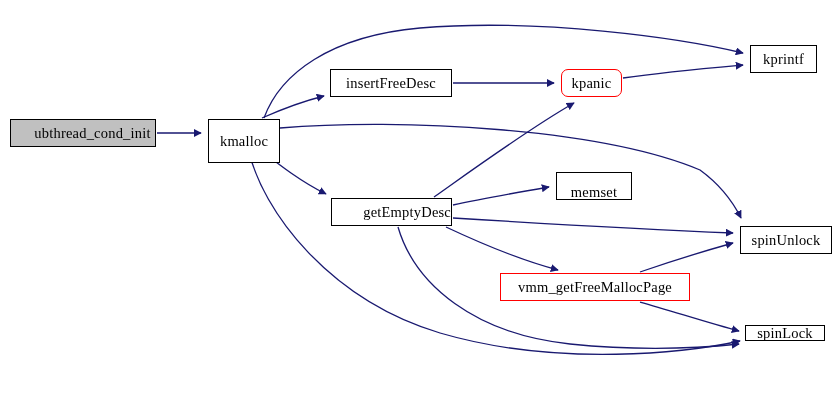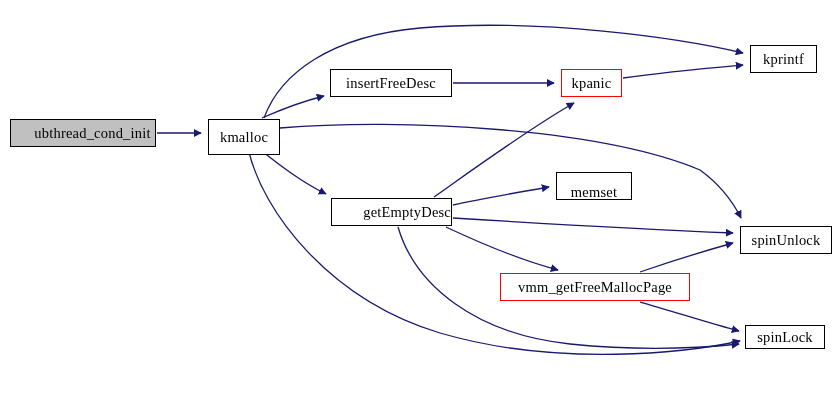--- a/index.html
+++ b/index.html
@@ -93,29 +93,29 @@
       <path d="M 640,272 C 672,261 708,250 733,243"></path>
 
       <path d="M 640,302 C 675,312 712,324 739,331"></path>
     </g>
   </svg>
 
   <div class="node filled" style="left:10px; top:119px; width:146px; height:28px;">
     <span class="node-label">ubthread_cond_init</span>
   </div>
 
-  <div class="node" style="left:208px; top:119px; width:72px; height:36px;">
+  <div class="node" style="left:208px; top:119px; width:72px; height:44px;">
     <span class="node-label">kmalloc</span>
   </div>
 
   <div class="node" style="left:330px; top:69px; width:122px; height:28px;">
     <span class="node-label">insertFreeDesc</span>
   </div>
 
-  <div class="node red" style="left:561px; top:69px; width:61px; height:28px;">
+  <div class="node red" style="left:561px; top:69px; width:61px; height:28px;border-radius:7px;">
     <span class="node-label">kpanic</span>
   </div>
 
   <div class="node" style="left:750px; top:45px; width:67px; height:28px;">
     <span class="node-label">kprintf</span>
   </div>
 
   <div class="node" style="left:331px; top:198px; width:121px; height:28px;justify-content:flex-end;">
     <span class="node-label">getEmptyDesc</span>
   </div>
@@ -125,17 +125,17 @@
   </div>
 
   <div class="node" style="left:740px; top:226px; width:92px; height:28px;">
     <span class="node-label">spinUnlock</span>
   </div>
 
   <div class="node red" style="left:500px; top:273px; width:190px; height:28px;">
     <span class="node-label">vmm_getFreeMallocPage</span>
   </div>
 
-  <div class="node" style="left:745px; top:325px; width:80px; height:24px;">
+  <div class="node" style="left:745px; top:325px; width:80px; height:16px;">
     <span class="node-label">spinLock</span>
   </div>
 
 </div>
 
 </body></html>

